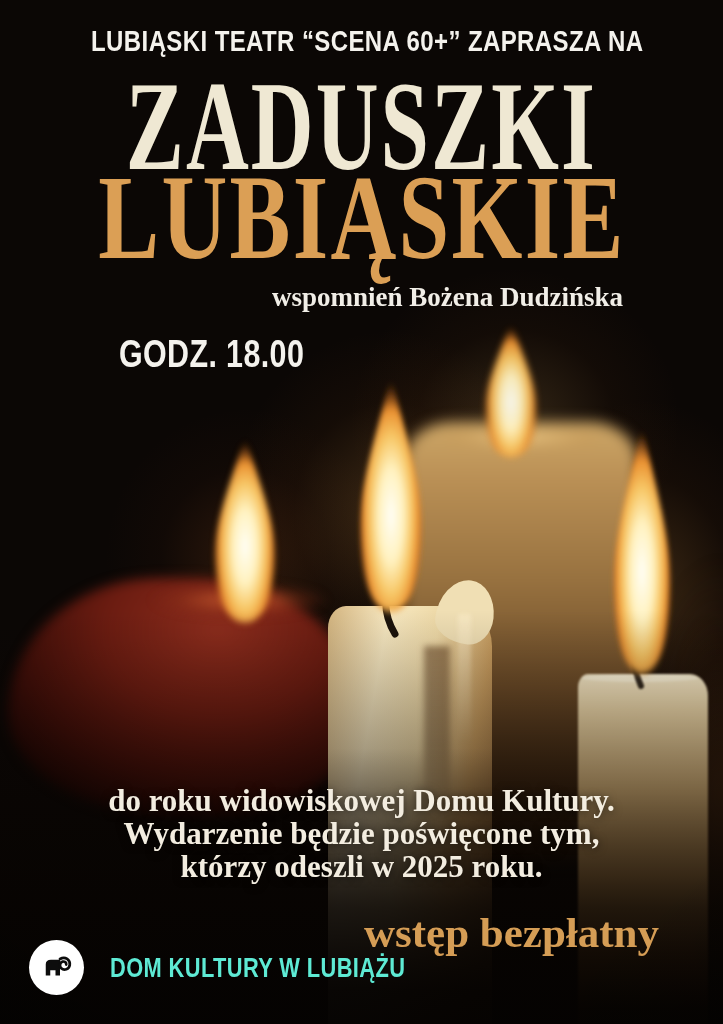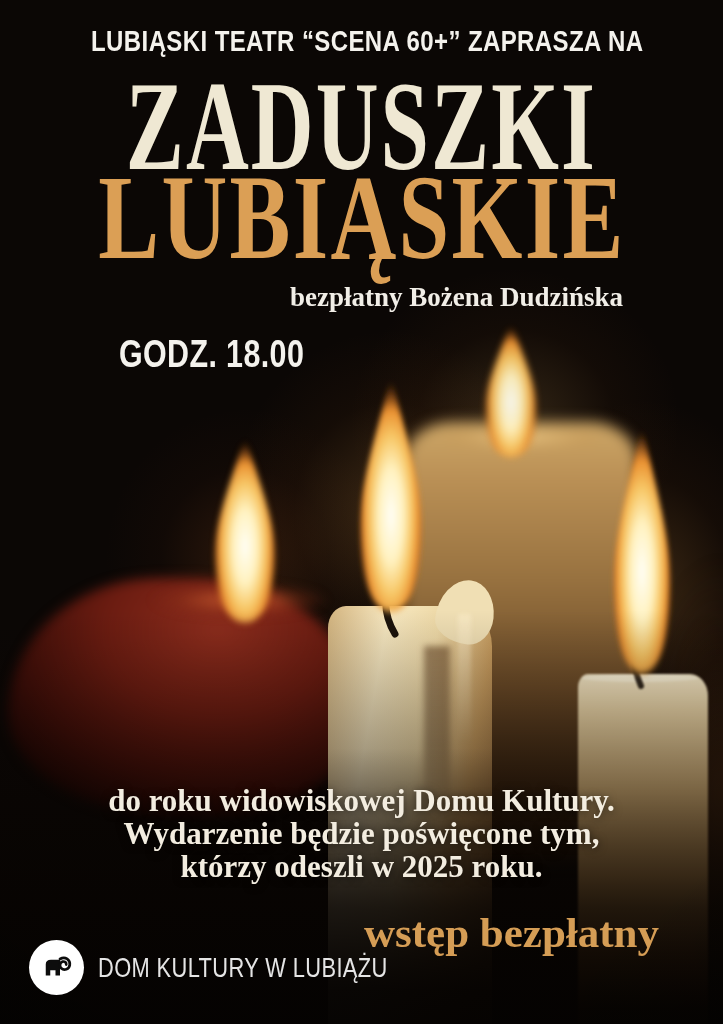--- a/index.html
+++ b/index.html
@@ -72,21 +72,21 @@
   .when{position:absolute;left:119px;top:330px;color:#f4f2ed;font-weight:700;
     font-size:39px;line-height:47px;letter-spacing:.5px;white-space:nowrap;}
   .desc{position:absolute;top:784px;left:0;right:0;text-align:center;
     font-family:"Liberation Serif",serif;font-weight:700;font-size:31px;line-height:33px;
     color:#f3ede0;text-shadow:0 1px 8px rgba(0,0,0,.6);}
   .admission{position:absolute;top:908px;right:64px;font-family:"Liberation Serif",serif;
     font-weight:700;font-size:43px;color:#d59d55;}
   .footer{position:absolute;left:29px;top:940px;display:flex;align-items:center;gap:14px;}
   .logo-circle{width:55px;height:55px;border-radius:50%;background:#ffffff;
     display:flex;align-items:center;justify-content:center;flex:0 0 auto;}
-  .venue{color:#e5e5e5;font-weight:400;font-size:28px;letter-spacing:.5px;white-space:nowrap;}
+  .venue{color:#5eead4;font-weight:700;font-size:28px;letter-spacing:.5px;white-space:nowrap;margin-left:12px;}
 </style>
 </head>
 <body>
 
 <div class="poster">
 
   <div class="photo">
     <svg width="0" height="0" style="position:absolute" aria-hidden="true">
       <defs>
         <radialGradient id="flameGrad" cx="0.5" cy="0.60" r="0.55">
@@ -151,21 +151,21 @@
       <span class="cond">LUBIĄSKI TEATR “SCENA 60+” ZAPRASZA NA</span>
     </div>
 
     <div class="title title1">
       <span class="cond">ZADUSZKI</span>
     </div>
     <div class="title title2">
       <span class="cond">LUBIĄSKIE</span>
     </div>
 
-    <div class="credit">bezpłatny Bożena Dudzińska</div>
+    <div class="credit">wspomnień Bożena Dudzińska</div>
 
     <div class="when">
       <div><span class="cond-l">GODZ. 18.00</span></div>
     </div>
 
     <div class="desc">
       <div>do roku widowiskowej Domu Kultury.</div>
       <div>Wydarzenie będzie poświęcone tym,</div>
       <div>którzy odeszli w 2025 roku.</div>
     </div>

